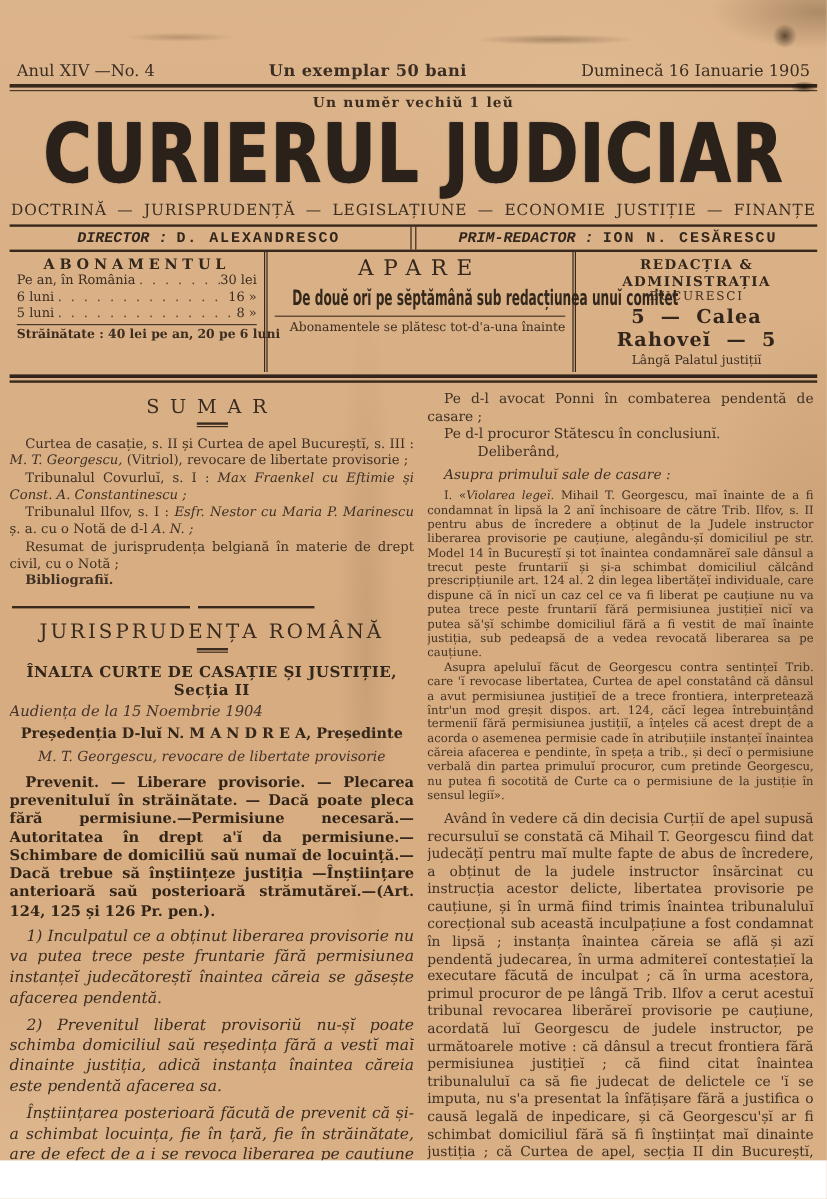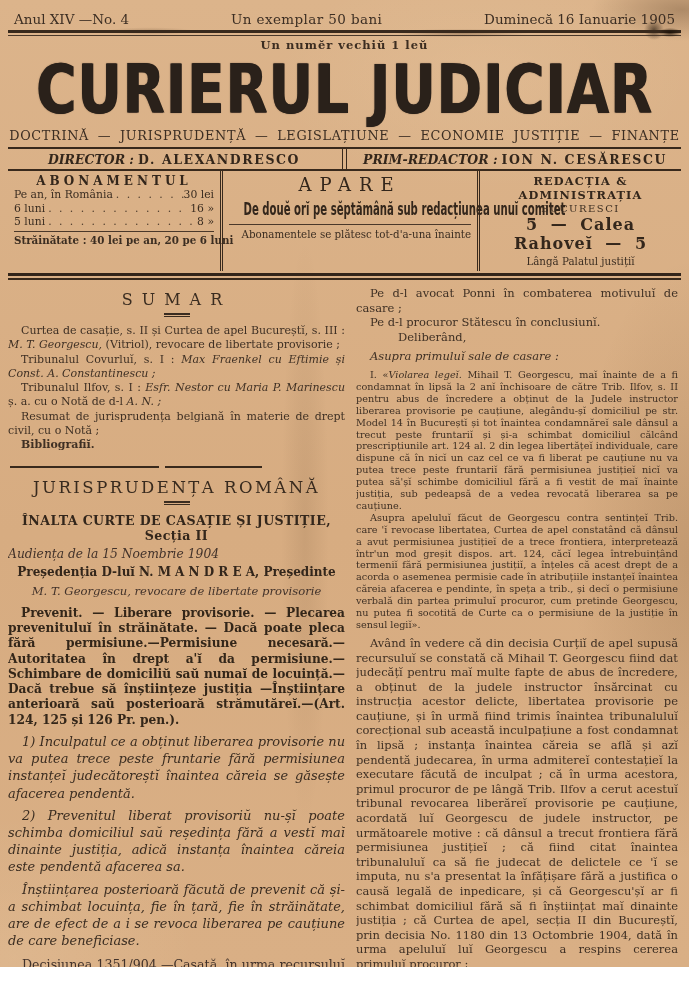--- a/index.html
+++ b/index.html
@@ -22,40 +22,40 @@
       radial-gradient(ellipse 300px 160px at 70% 8%, rgba(255,238,205,.10), transparent 70%),
       radial-gradient(ellipse 260px 200px at 2% 99%, rgba(255,236,205,.12), transparent 70%),
       linear-gradient(180deg,#dcb48b 0%, #d7ac81 55%, #d9af85 100%);
   }
   .it{ font-style:italic; }
   .bb{ font-weight:bold; }
 
   
   .topbar{ display:flex; align-items:baseline; justify-content:space-between;
     padding:6px 6px 2px 6px; font-size:13.5px; color:#3c2e23; }
-  .topbar .price{ font-weight:normal; letter-spacing:.4px; }
+  .topbar .price{ font-weight:bold; letter-spacing:.4px;margin-top:40px; }
   .rule-header{ position:relative; height:6px; border-top:3px solid #38291c; border-bottom:1px solid #4a382a; margin:1px 0 0 0; }
   .ink-blob{ position:absolute; right:0; top:-5px; width:22px; height:9px; border-radius:50%;
     background:radial-gradient(ellipse at center, rgba(25,15,6,.85), rgba(25,15,6,0) 75%); }
   .oldnum{ text-align:center; font-weight:bold; font-size:11.5px; letter-spacing:1px; color:#3c2d21; margin-top:2px; }
 
   
   .masthead{ height:74px; display:flex; align-items:center; justify-content:center; overflow:visible; }
   .masthead h1{
     font-family:"DejaVu Sans","Liberation Sans",sans-serif;
     font-weight:bold; font-size:51px; letter-spacing:1px; white-space:nowrap;
     color:#2a211a; transform:scale(1.07,1.34); transform-origin:center;
     text-shadow:1px 0 0 #2a211a, 0 0 1px rgba(42,33,26,.65);
   }
   .subtitle{ text-align:center; font-size:12.8px; letter-spacing:.7px; word-spacing:4px;
     color:#3b2d22; margin:2px 0 4px 0; }
 
   
   .staffbar{ display:flex; align-items:stretch; border-top:2px solid #38291c; border-bottom:2px solid #38291c; }
-  .staff-cell{ flex:1; text-align:center; padding:3px 0 2px 0; font-size:12.5px; color:#33261b; }
+  .staff-cell{ flex:1; text-align:center; padding:3px 0 2px 0; font-size:12.5px; color:#33261b;font-family:Liberation Mono, monospace; }
   .staff-label{ font-weight:bold; }
   .staff-name{ font-weight:bold; letter-spacing:1.6px; }
   .staff-sep{ width:5px; border-left:1.5px solid #38291c; border-right:1.5px solid #38291c; margin:0 2px; }
 
   
   .infostrip{ display:flex; align-items:stretch; }
   .box{ padding:3px 6px 4px 6px; color:#3b2d21; }
   .box h3{ text-align:center; font-size:12px; letter-spacing:3.5px; font-weight:bold; color:#33261b; }
   .abonament{ width:212px; }
   .abo-row{ display:flex; align-items:baseline; font-size:10.8px; line-height:13.5px; }
@@ -195,21 +195,21 @@
       <div id="holdings">
           <p>1) Inculpatul ce a obținut liberarea provisorie nu va putea trece peste fruntarie fără permisiunea instanțeĭ judecătoreștĭ înaintea căreia se găsește afacerea pendentă.</p>
           <p>2) Prevenitul liberat provisoriŭ nu-șĭ poate schimba domiciliul saŭ reședința fără a vestĭ maĭ dinainte justiția, adică instanța înaintea căreia este pendentă afacerea sa.</p>
           <p>Înștiințarea posterioară făcută de prevenit că și-a schimbat locuința, fie în țară, fie în străinătate, are de efect de a i se revoca liberarea pe cauțiune de care beneficiase.</p>
         </div>
       <p class="decision">Decisiunea 1351/904.—Casată, în urma recursuluĭ făcut de d-l Procuror G-l al Curțeĭ de apel din Bucureștĭ, decisiunea aceleĭ Curțĭ, s. III cu No. 1180/904 dată în afacerea luĭ M. T. Georgescu.</p>
 
     </div>
 
     <div class="col colR" id="right-col">
-        <p class="rp med ind">Pe d-l avocat Ponni în combaterea motivuluĭ de casare ;</p>
+        <p class="rp med ind">Pe d-l avocat Ponni în combaterea pendentă de casare ;</p>
         <p class="rp med ind">Pe d-l procuror Stătescu în conclusiunĭ.</p>
         <p class="rp med deep">Deliberând,</p>
         <p class="rp med ind it gap">Asupra primuluĭ sale de casare :</p>
         <p class="rp small ind gap"><span>I. «</span><span class="it">Violarea legeĭ.</span><span> Mihail T. Georgescu, maĭ înainte de a fi condamnat în lipsă la 2 anĭ închisoare de către Trib. Ilfov, s. II pentru abus de încredere a obținut de la Judele instructor liberarea provisorie pe cauțiune, alegându-șĭ domiciliul pe str. Model 14 în Bucureștĭ și tot înaintea condamnăreĭ sale dânsul a trecut peste fruntariĭ și și-a schimbat domiciliul călcând prescripțiunile art. 124 al. 2 din legea libertățeĭ individuale, care dispune că în nicĭ un caz cel ce va fi liberat pe cauțiune nu va putea trece peste fruntariĭ fără permisiunea justițieĭ nicĭ va putea să'șĭ schimbe domiciliul fără a fi vestit de maĭ înainte justiția, sub pedeapsă de a vedea revocată liberarea sa pe cauțiune.</span></p>
         <p class="rp small ind">Asupra apeluluĭ făcut de Georgescu contra sentințeĭ Trib. care 'ĭ revocase libertatea, Curtea de apel constatând că dânsul a avut permisiunea justițieĭ de a trece frontiera, interpretează într'un mod greșit dispos. art. 124, căcĭ legea întrebuințând termeniĭ fără permisiunea justițiĭ, a înțeles că acest drept de a acorda o asemenea permisie cade în atribuțiile instanțeĭ înaintea căreia afacerea e pendinte, în speța a trib., și decĭ o permisiune verbală din partea primuluĭ procuror, cum pretinde Georgescu, nu putea fi socotită de Curte ca o permisiune de la justiție în sensul legiĭ».</p>
         <p class="rp med ind gap">Având în vedere că din decisia Curțiĭ de apel supusă recursuluĭ se constată că Mihail T. Georgescu fiind dat judecățĭ pentru maĭ multe fapte de abus de încredere, a obținut de la judele instructor însărcinat cu instrucția acestor delicte, libertatea provisorie pe cauțiune, și în urmă fiind trimis înaintea tribunaluluĭ corecțional sub această inculpațiune a fost condamnat în lipsă ; instanța înaintea căreia se află și azĭ pendentă judecarea, în urma admitereĭ contestațieĭ la executare făcută de inculpat ; că în urma acestora, primul procuror de pe lângă Trib. Ilfov a cerut acestuĭ tribunal revocarea liberăreĭ provisorie pe cauțiune, acordată luĭ Georgescu de judele instructor, pe următoarele motive : că dânsul a trecut frontiera fără permisiunea justițieĭ ; că fiind citat înaintea tribunaluluĭ ca să fie judecat de delictele ce 'ĭ se imputa, nu s'a presentat la înfățișare fără a justifica o causă legală de inpedicare, și că Georgescu'șĭ ar fi schimbat domiciliul fără să fi înștiințat maĭ dinainte justiția ; că Curtea de apel, secția II din Bucureștĭ, prin decisia No. 1180 din 13 Octombrie 1904, dată în urma apeluluĭ luĭ Georgescu a respins cererea primuluĭ procuror ;</p>
         <p class="rp med ind">Având în vedere că Curtea de apel constată că prevenitul Mihail T. Georgescu, în urma liberăreĭ sale pe cauțiune, și pe când atacerea era pendinte înaintea tribunaluluĭ corecțional, a trecut peste fontieră în basa unuĭ pasaport liberat de prefectura polițieĭ capitaleĭ, cu permisiunea telefonică și necondiționată a primuluĭ procuror al Trib. Ilfov ;</p>
       </div>
   </div>
 </div>

